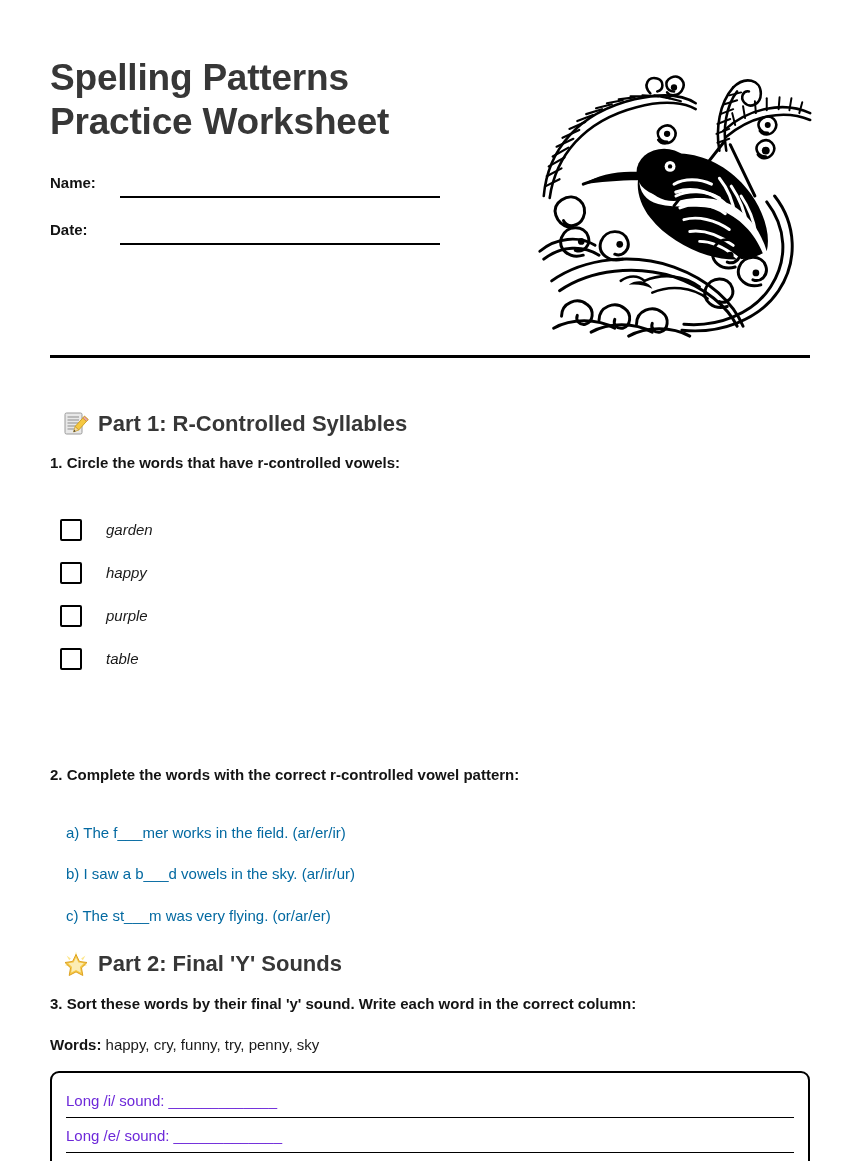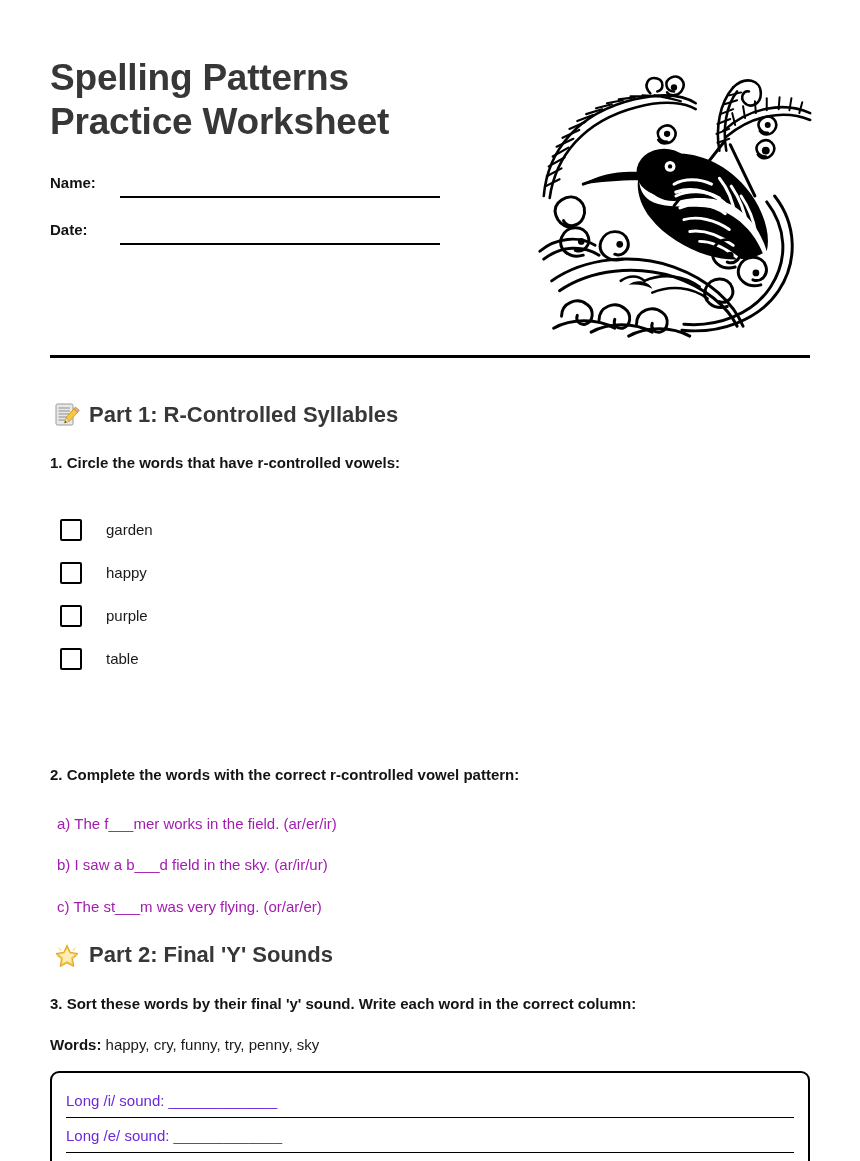--- a/index.html
+++ b/index.html
@@ -93,21 +93,21 @@
     top: 347px;
     height: 0;
     border-top: 3px solid #000000;
   }
 
   
   .section-heading {
     display: flex;
     align-items: center;
     gap: 9px;
-    margin: 4px;
+    margin: 13px;
     font-size: 22px;
     font-weight: bold;
     color: #373737;
     line-height: 1;
   }
   .emoji {
     display: inline-block;
     width: 26px;
     height: 26px;
     flex: 0 0 26px;
@@ -124,41 +124,42 @@
 
   .word-list {
     margin: 0;
     padding: 0;
     list-style: none;
   }
   .word-item {
     display: flex;
     align-items: center;
     height: 43px;
+    font-style: italic;
   }
   .checkbox {
     width: 22px;
     height: 22px;
     box-sizing: border-box;
     border: 2.5px solid #000000;
     border-radius: 2px;
     background: #ffffff;
     margin-left: 10px;
     flex: 0 0 22px;
   }
   .word-label {
     margin-left: 24px;
     font-size: 15px;
     color: #1a1a1a;
   }
 
   .question {
     font-size: 15px;
-    color: #a21caf;
-    margin: 7px;
+    color: #0369a1;
+    margin: 16px;
   }
 
   .words-line {
     font-size: 15px;
     color: #1a1a1a;
     margin: 0;
   }
   .words-line b { font-weight: bold; color: #141414; }
 
   
@@ -401,21 +402,21 @@
     </li>
     <li class="word-item">
       <span class="checkbox"></span>
       <span class="word-label">table</span>
     </li>
   </ul>
 
   <p class="prompt abs" style="top:758px;">2. Complete the words with the correct r-controlled vowel pattern:</p>
 
   <p class="question abs" style="top:800px;">a) The f___mer works in the field. (ar/er/ir)</p>
-  <p class="question abs" style="top:841px;">b) I saw a b___d field in the sky. (ar/ir/ur)</p>
+  <p class="question abs" style="top:841px;">b) I saw a b___d vowels in the sky. (ar/ir/ur)</p>
   <p class="question abs" style="top:883px;">c) The st___m was very flying. (or/ar/er)</p>
 
   <h2 class="section-heading abs" style="top:930px;">
     <span class="emoji">
       <svg viewBox="0 0 26 26" xmlns="http://www.w3.org/2000/svg" aria-hidden="true">
         <g fill="#fde68a">
           <polygon points="13,0.5 14.3,5.5 11.7,5.5"></polygon>
           <polygon points="3.5,4.5 7.8,7.6 6.2,9.2"></polygon>
           <polygon points="22.5,4.5 18.2,7.6 19.8,9.2"></polygon>
           <polygon points="1.5,14 6.5,13 6.5,15.4"></polygon>

